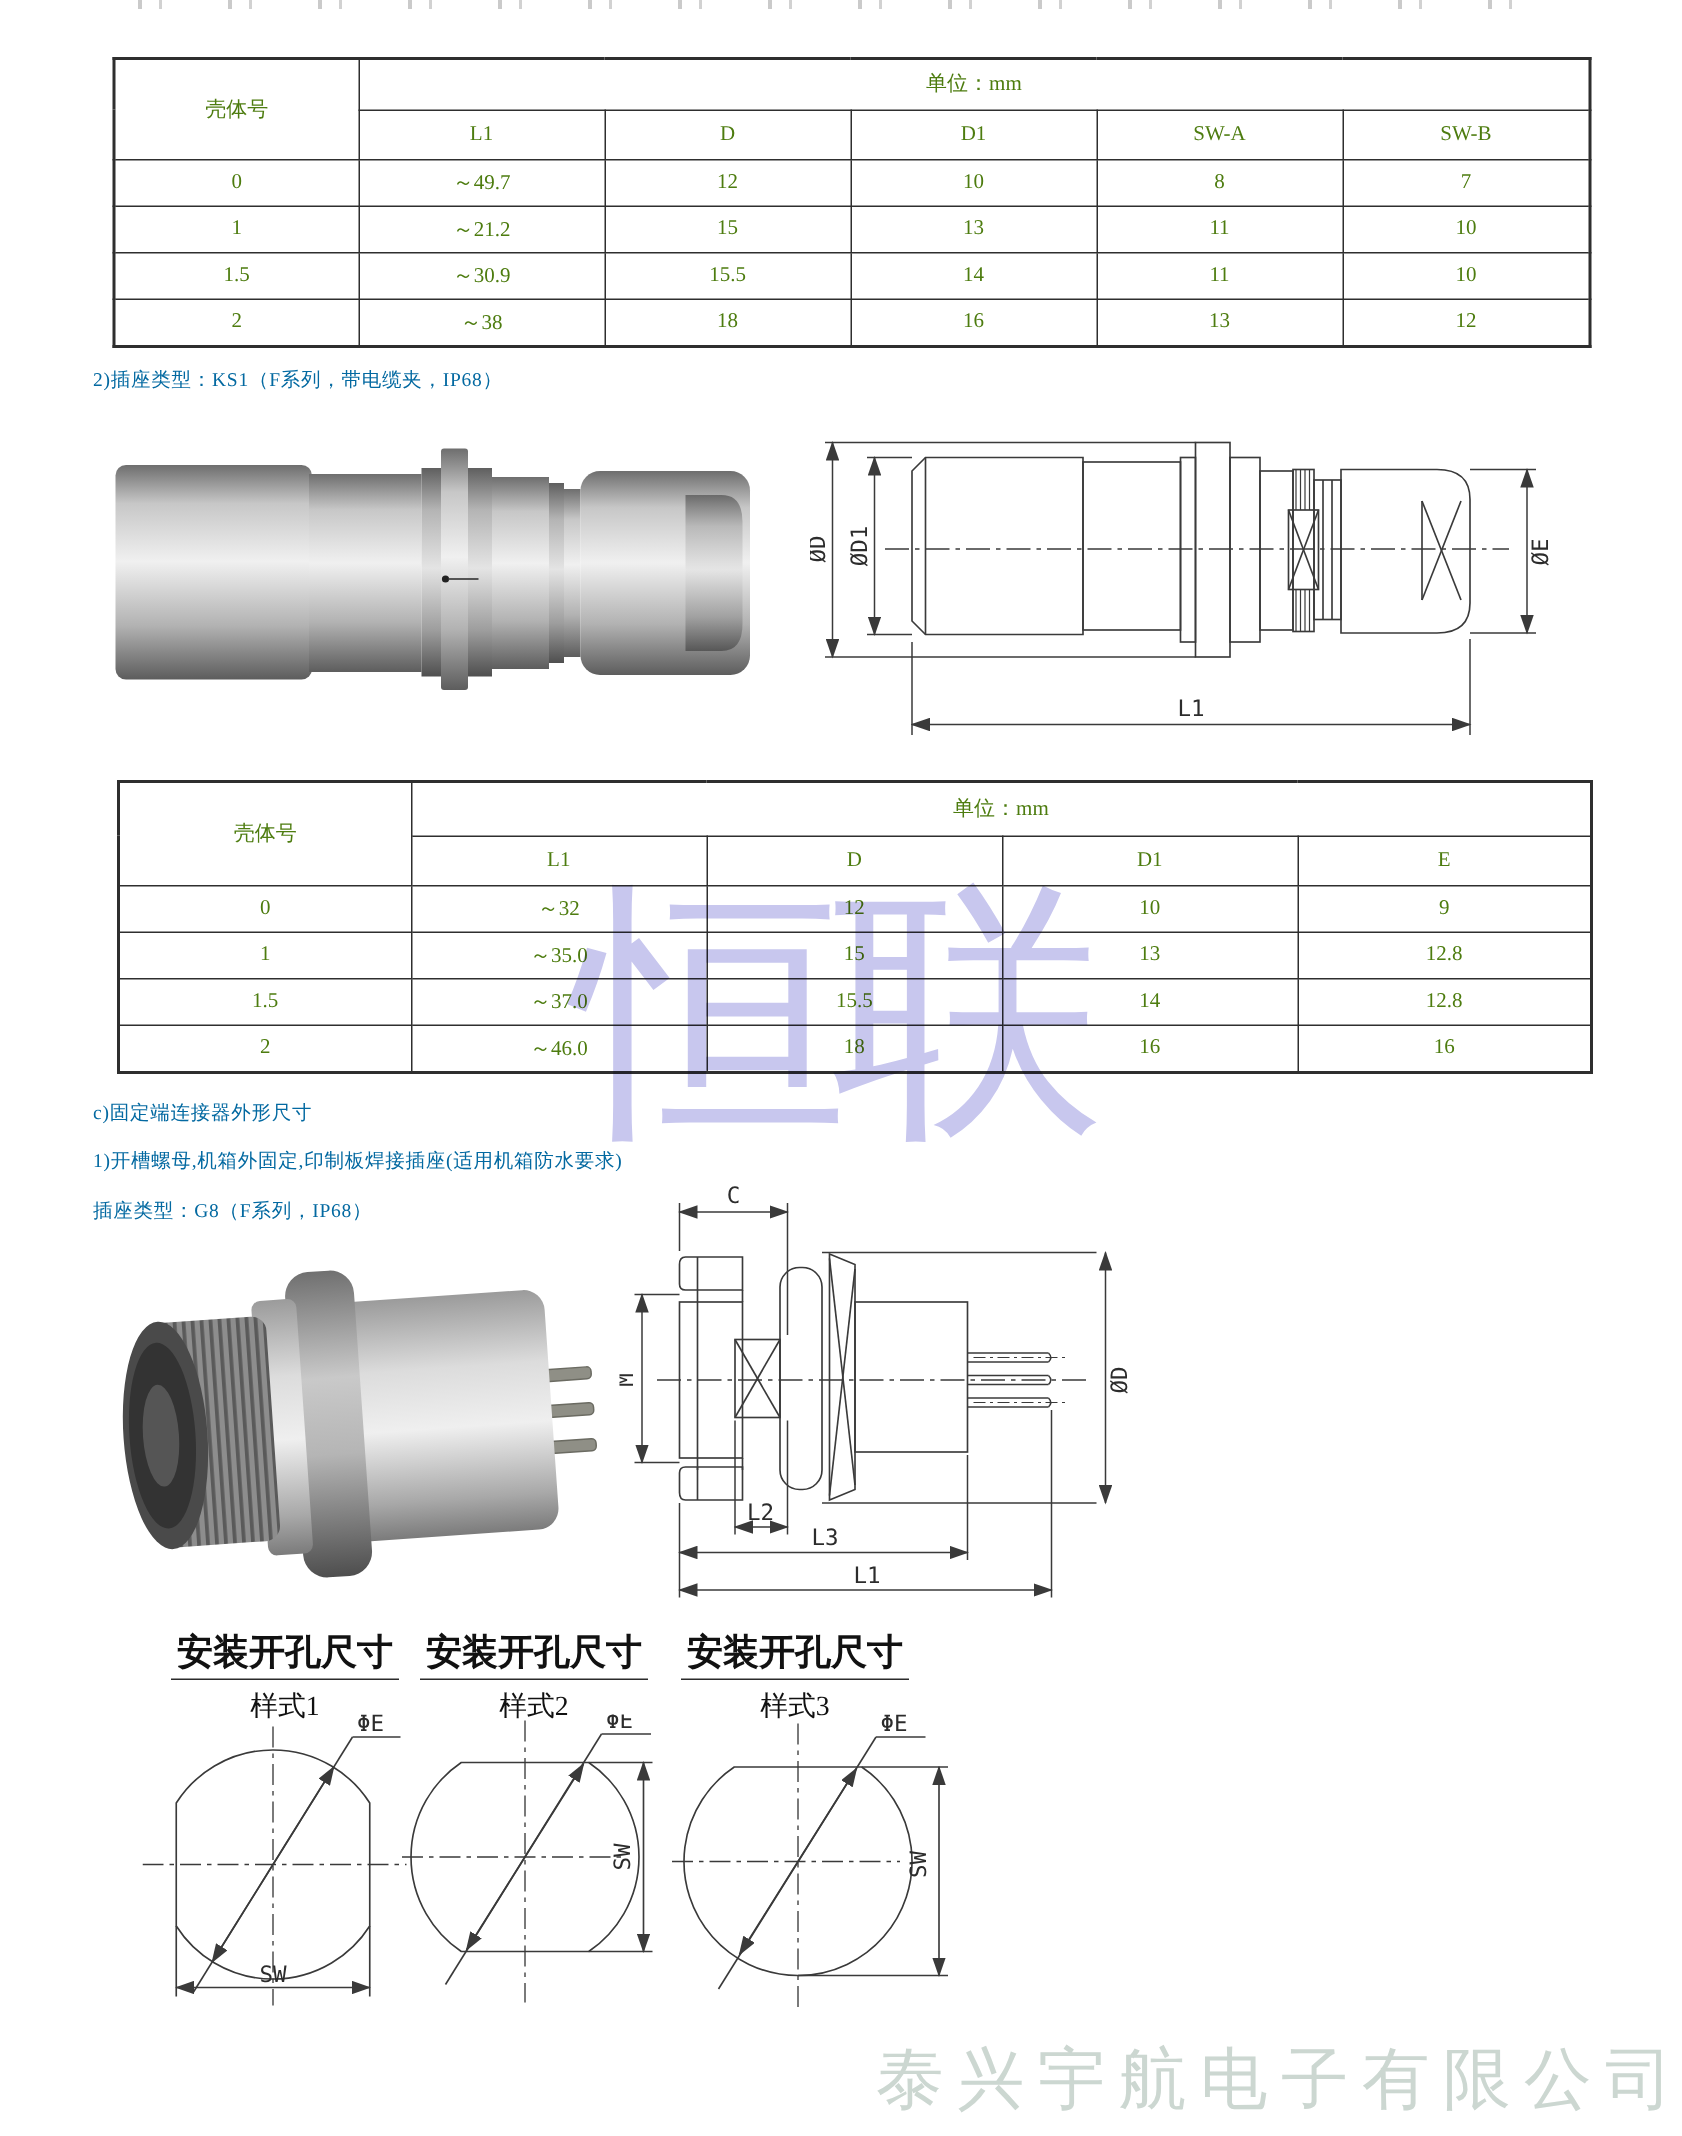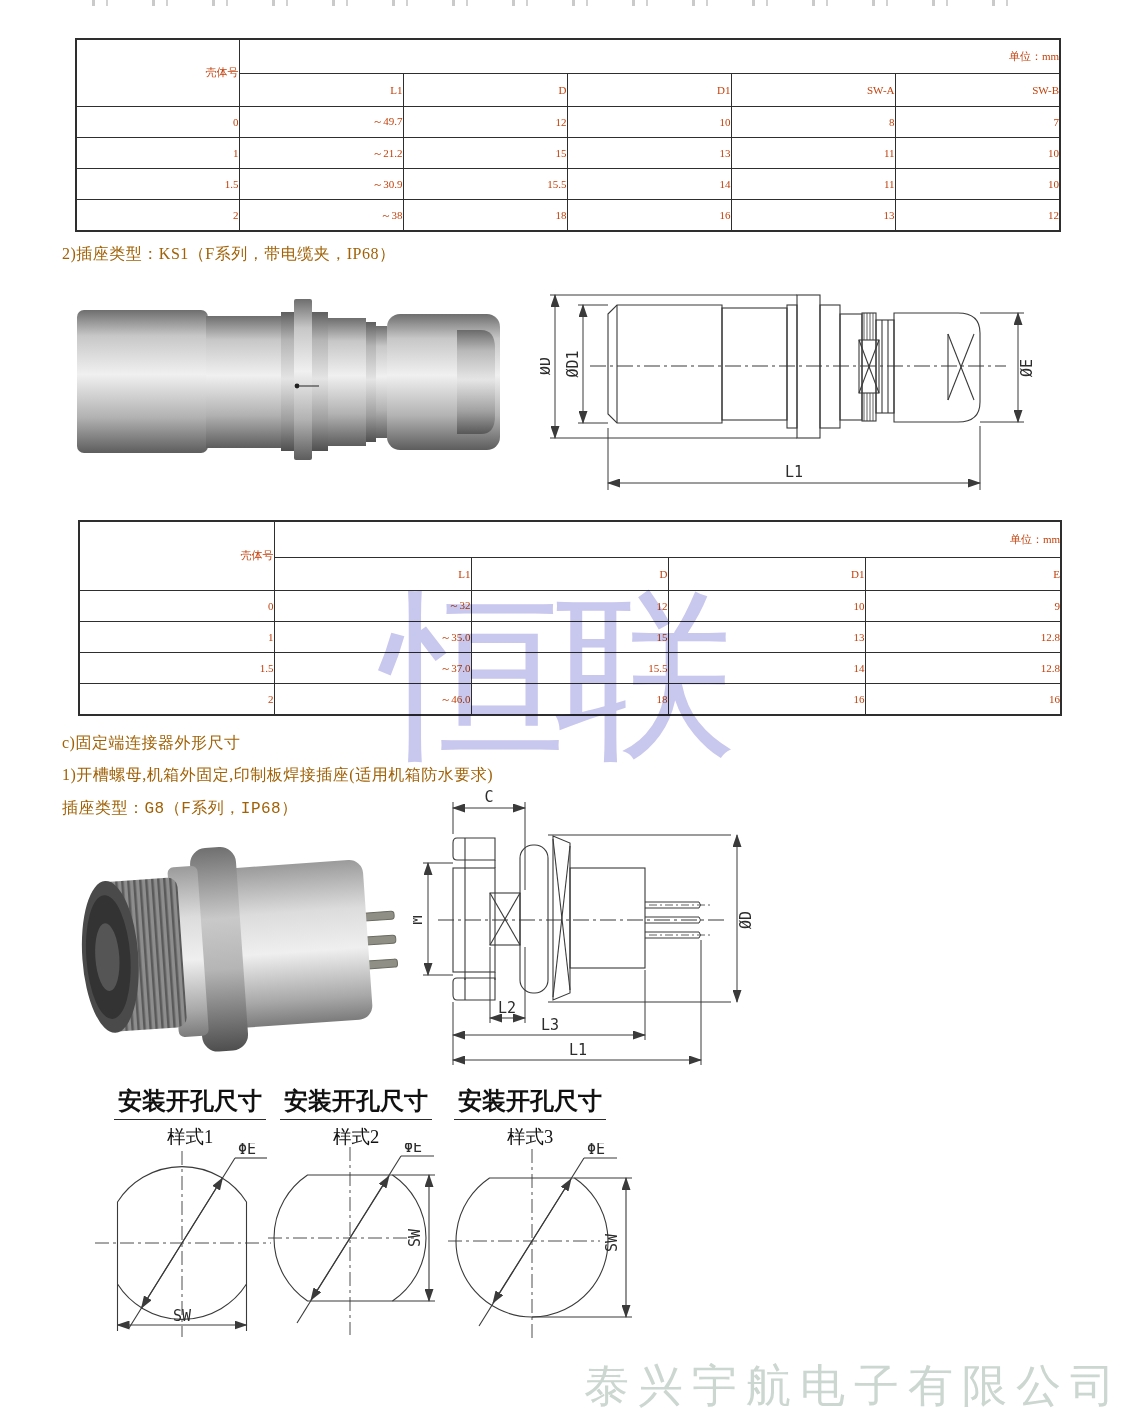--- a/index.html
+++ b/index.html
@@ -6,24 +6,24 @@
   body{
     width:1121px;height:1424px;position:relative;background:#ffffff;
     font-family:"Liberation Serif","DejaVu Serif",serif;color:#111;overflow:hidden;
   }
   .abs{position:absolute;}
   
   .top-frag{left:92px;top:0;width:960px;height:6px;opacity:.45;
     background:repeating-linear-gradient(90deg,#8a8a8a 0 3px,transparent 3px 14px,#9a9a9a 14px 16px,transparent 16px 60px);}
   
   table.spec{border-collapse:collapse;table-layout:fixed;background:transparent;}
-  table.spec td{border:1px solid #2e2e2e;text-align:right;vertical-align:middle;
-    font-size:11px;color:#c2410c;padding:0;overflow:hidden;}
+  table.spec td{border:1px solid #2e2e2e;text-align:center;vertical-align:middle;
+    font-size:14px;color:#4d7c0f;padding:0;overflow:hidden;}
   table.spec{border:2px solid #2e2e2e;}
-  .heading{font-size:16px;color:#a16207;letter-spacing:.5px;white-space:nowrap;}
+  .heading{font-size:13px;color:#0369a1;letter-spacing:.5px;white-space:nowrap;}
   
   svg text{font-family:"DejaVu Sans Mono","Liberation Mono",monospace;font-size:15px;fill:#2c2c2c;}
   .mh-block{width:156px;text-align:center;}
   .mh-title{font-size:24px;display:inline-block;border-bottom:1.5px solid #2b2b2b;padding:0 4px 2px 4px;white-space:nowrap;font-weight:bold;}
   .mh-style{font-size:18.5px;margin-top:4px;white-space:nowrap;}
   .wm-center{left:383px;top:586px;font-size:182px;line-height:1;letter-spacing:-10px;
     color:#c8c7ee;z-index:40;mix-blend-mode:multiply;pointer-events:none;font-weight:400;white-space:nowrap;}
   .wm-bottom{left:584px;top:1356px;font-size:45px;letter-spacing:9px;color:#ccd7d1;
     z-index:40;mix-blend-mode:multiply;pointer-events:none;white-space:nowrap;}
 </style>
@@ -228,21 +228,21 @@
         <td>～46.0</td>
         <td>18</td>
         <td>16</td>
         <td>16</td>
   </tr>
 </tbody>
   </table>
 
 <div class="abs heading" style="left:62px;top:733px;">c)固定端连接器外形尺寸</div>
 <div class="abs heading" style="left:62px;top:765px;">1)开槽螺母,机箱外固定,印制板焊接插座(适用机箱防水要求)</div>
-<div class="abs heading" style="left:62px;top:798px;font-family:Liberation Mono, monospace;">插座类型：G8（F系列，IP68）</div>
+<div class="abs heading" style="left:62px;top:798px;">插座类型：G8（F系列，IP68）</div>
 
 <svg class="abs" style="left:78px;top:838px;" width="322" height="220" viewBox="0 0 322 220">
   <defs>
     <linearGradient id="met3" x1="0" y1="0" x2="0" y2="1">
       <stop offset="0" stop-color="#9b9b9b"></stop>
         <stop offset=".3" stop-color="#dcdcdc"></stop>
       <stop offset=".55" stop-color="#efefef"></stop>
         <stop offset=".85" stop-color="#a8a8a8"></stop>
       <stop offset="1" stop-color="#7b7b7b"></stop>
     </linearGradient>

